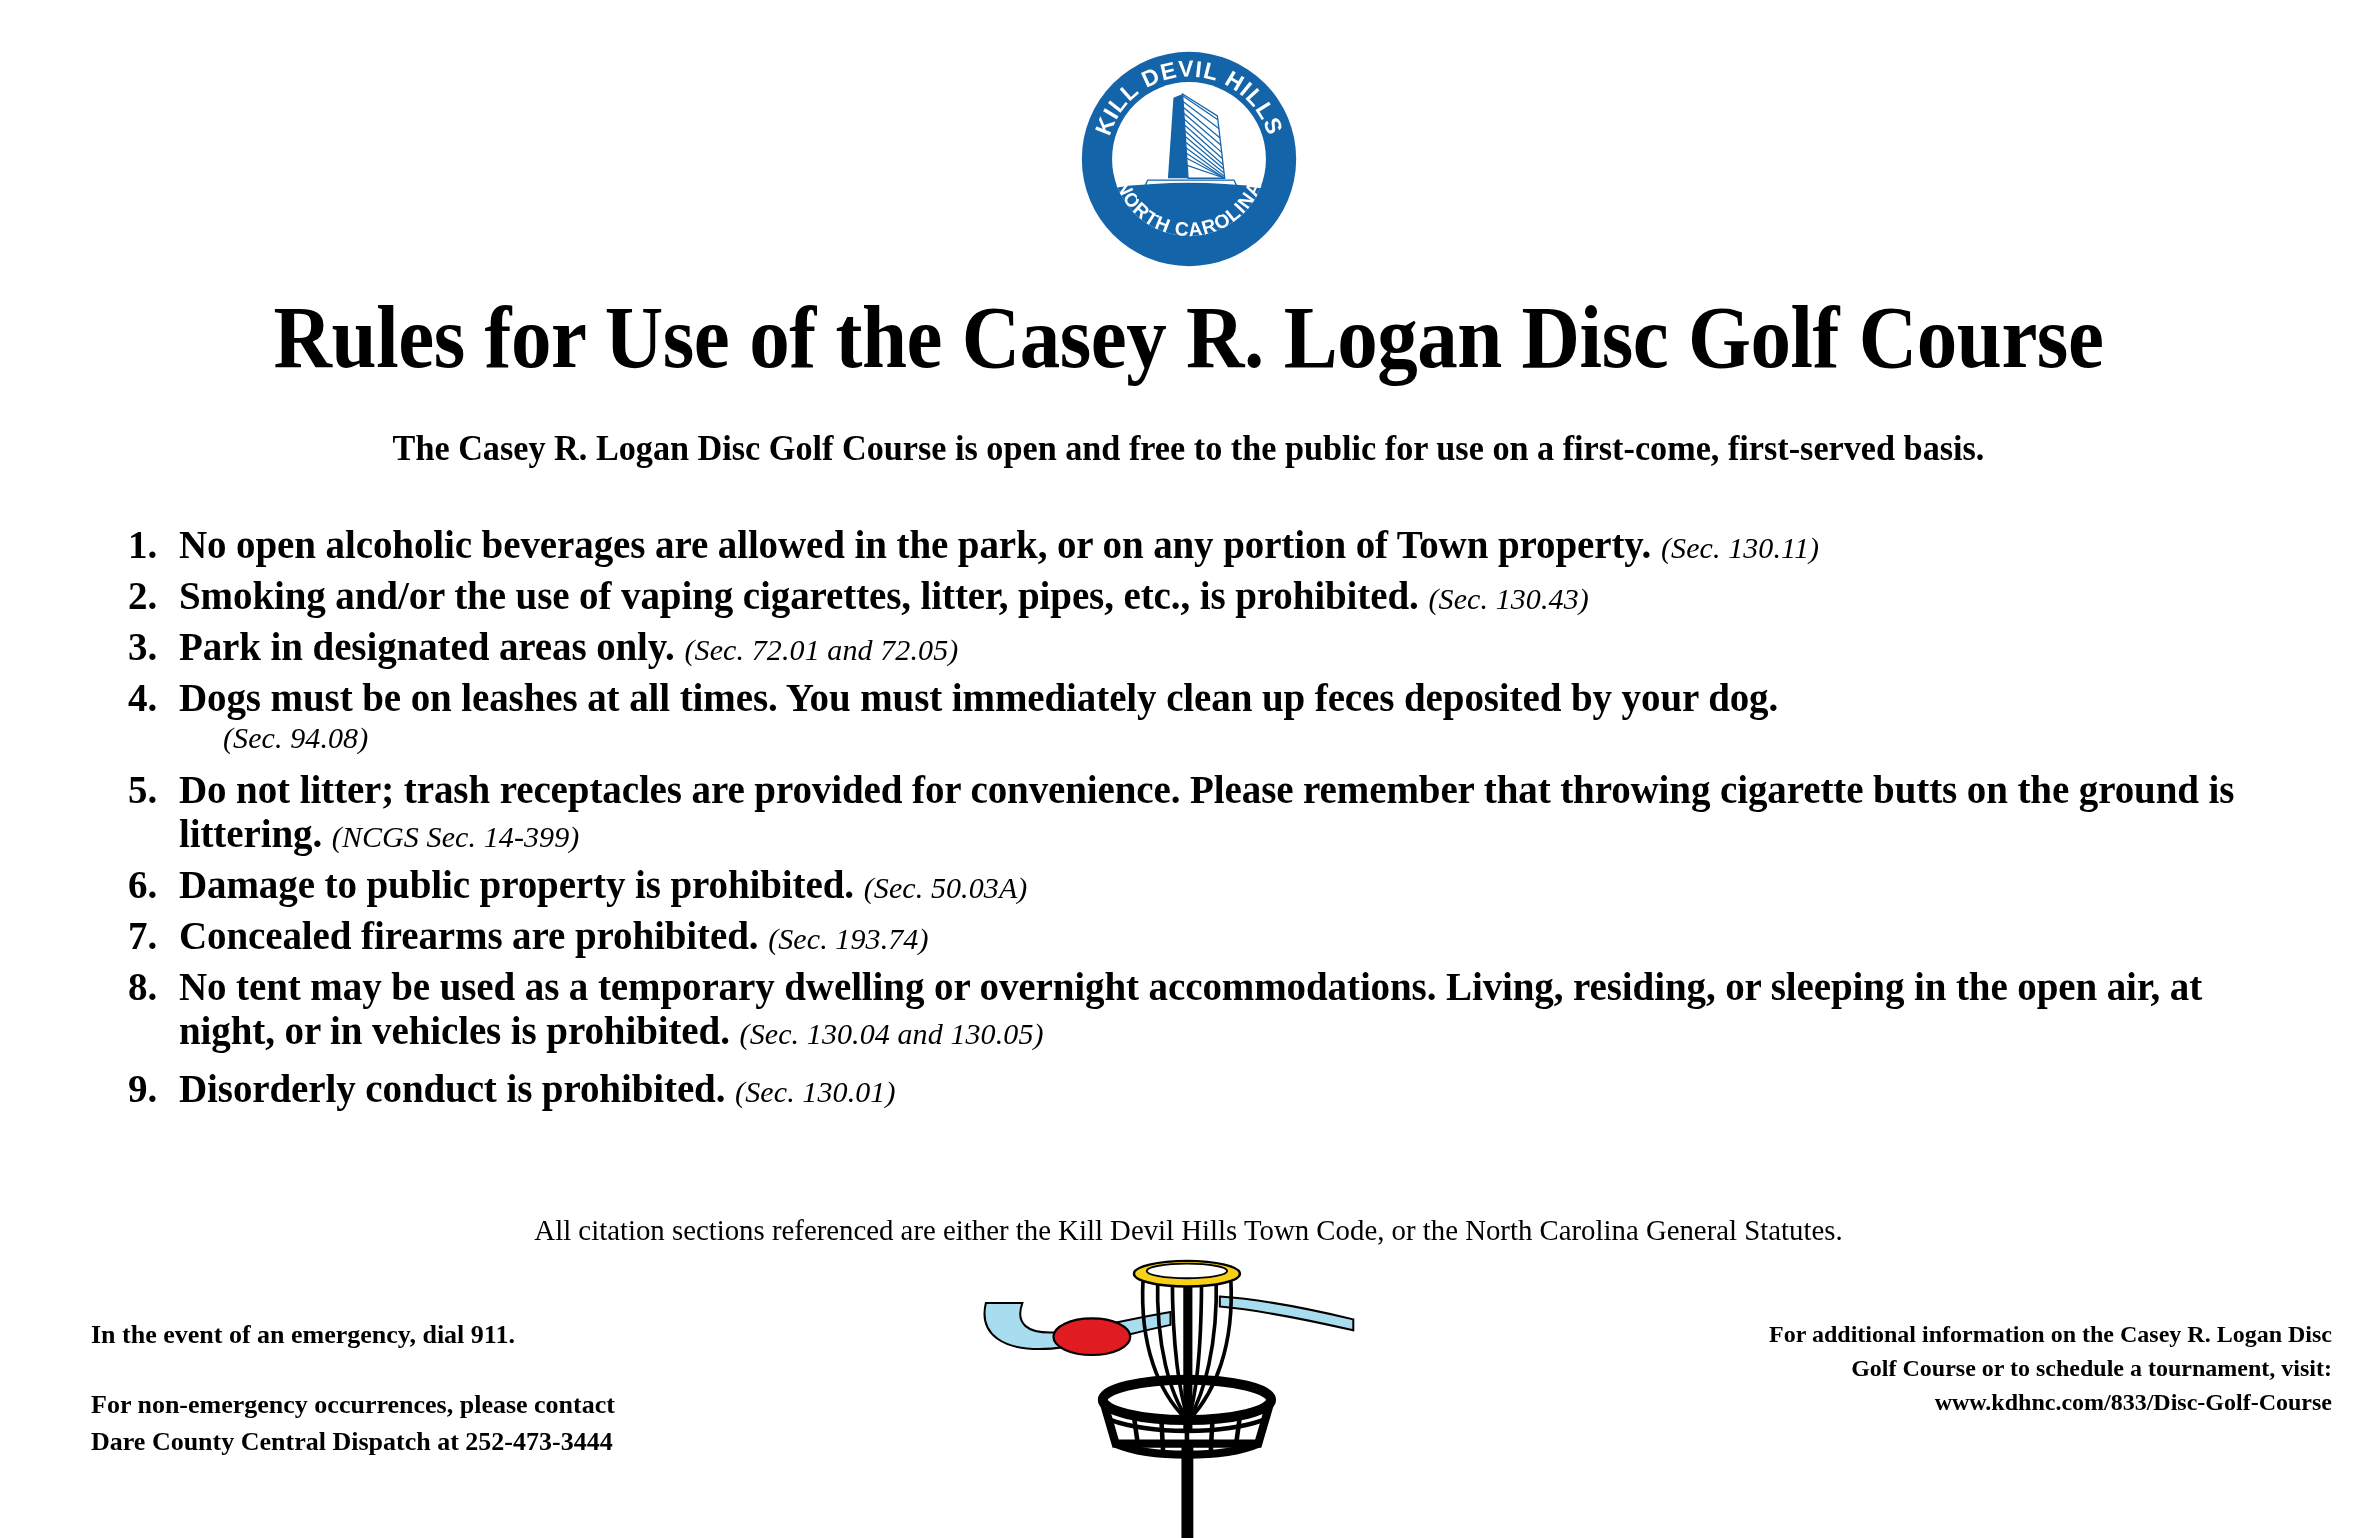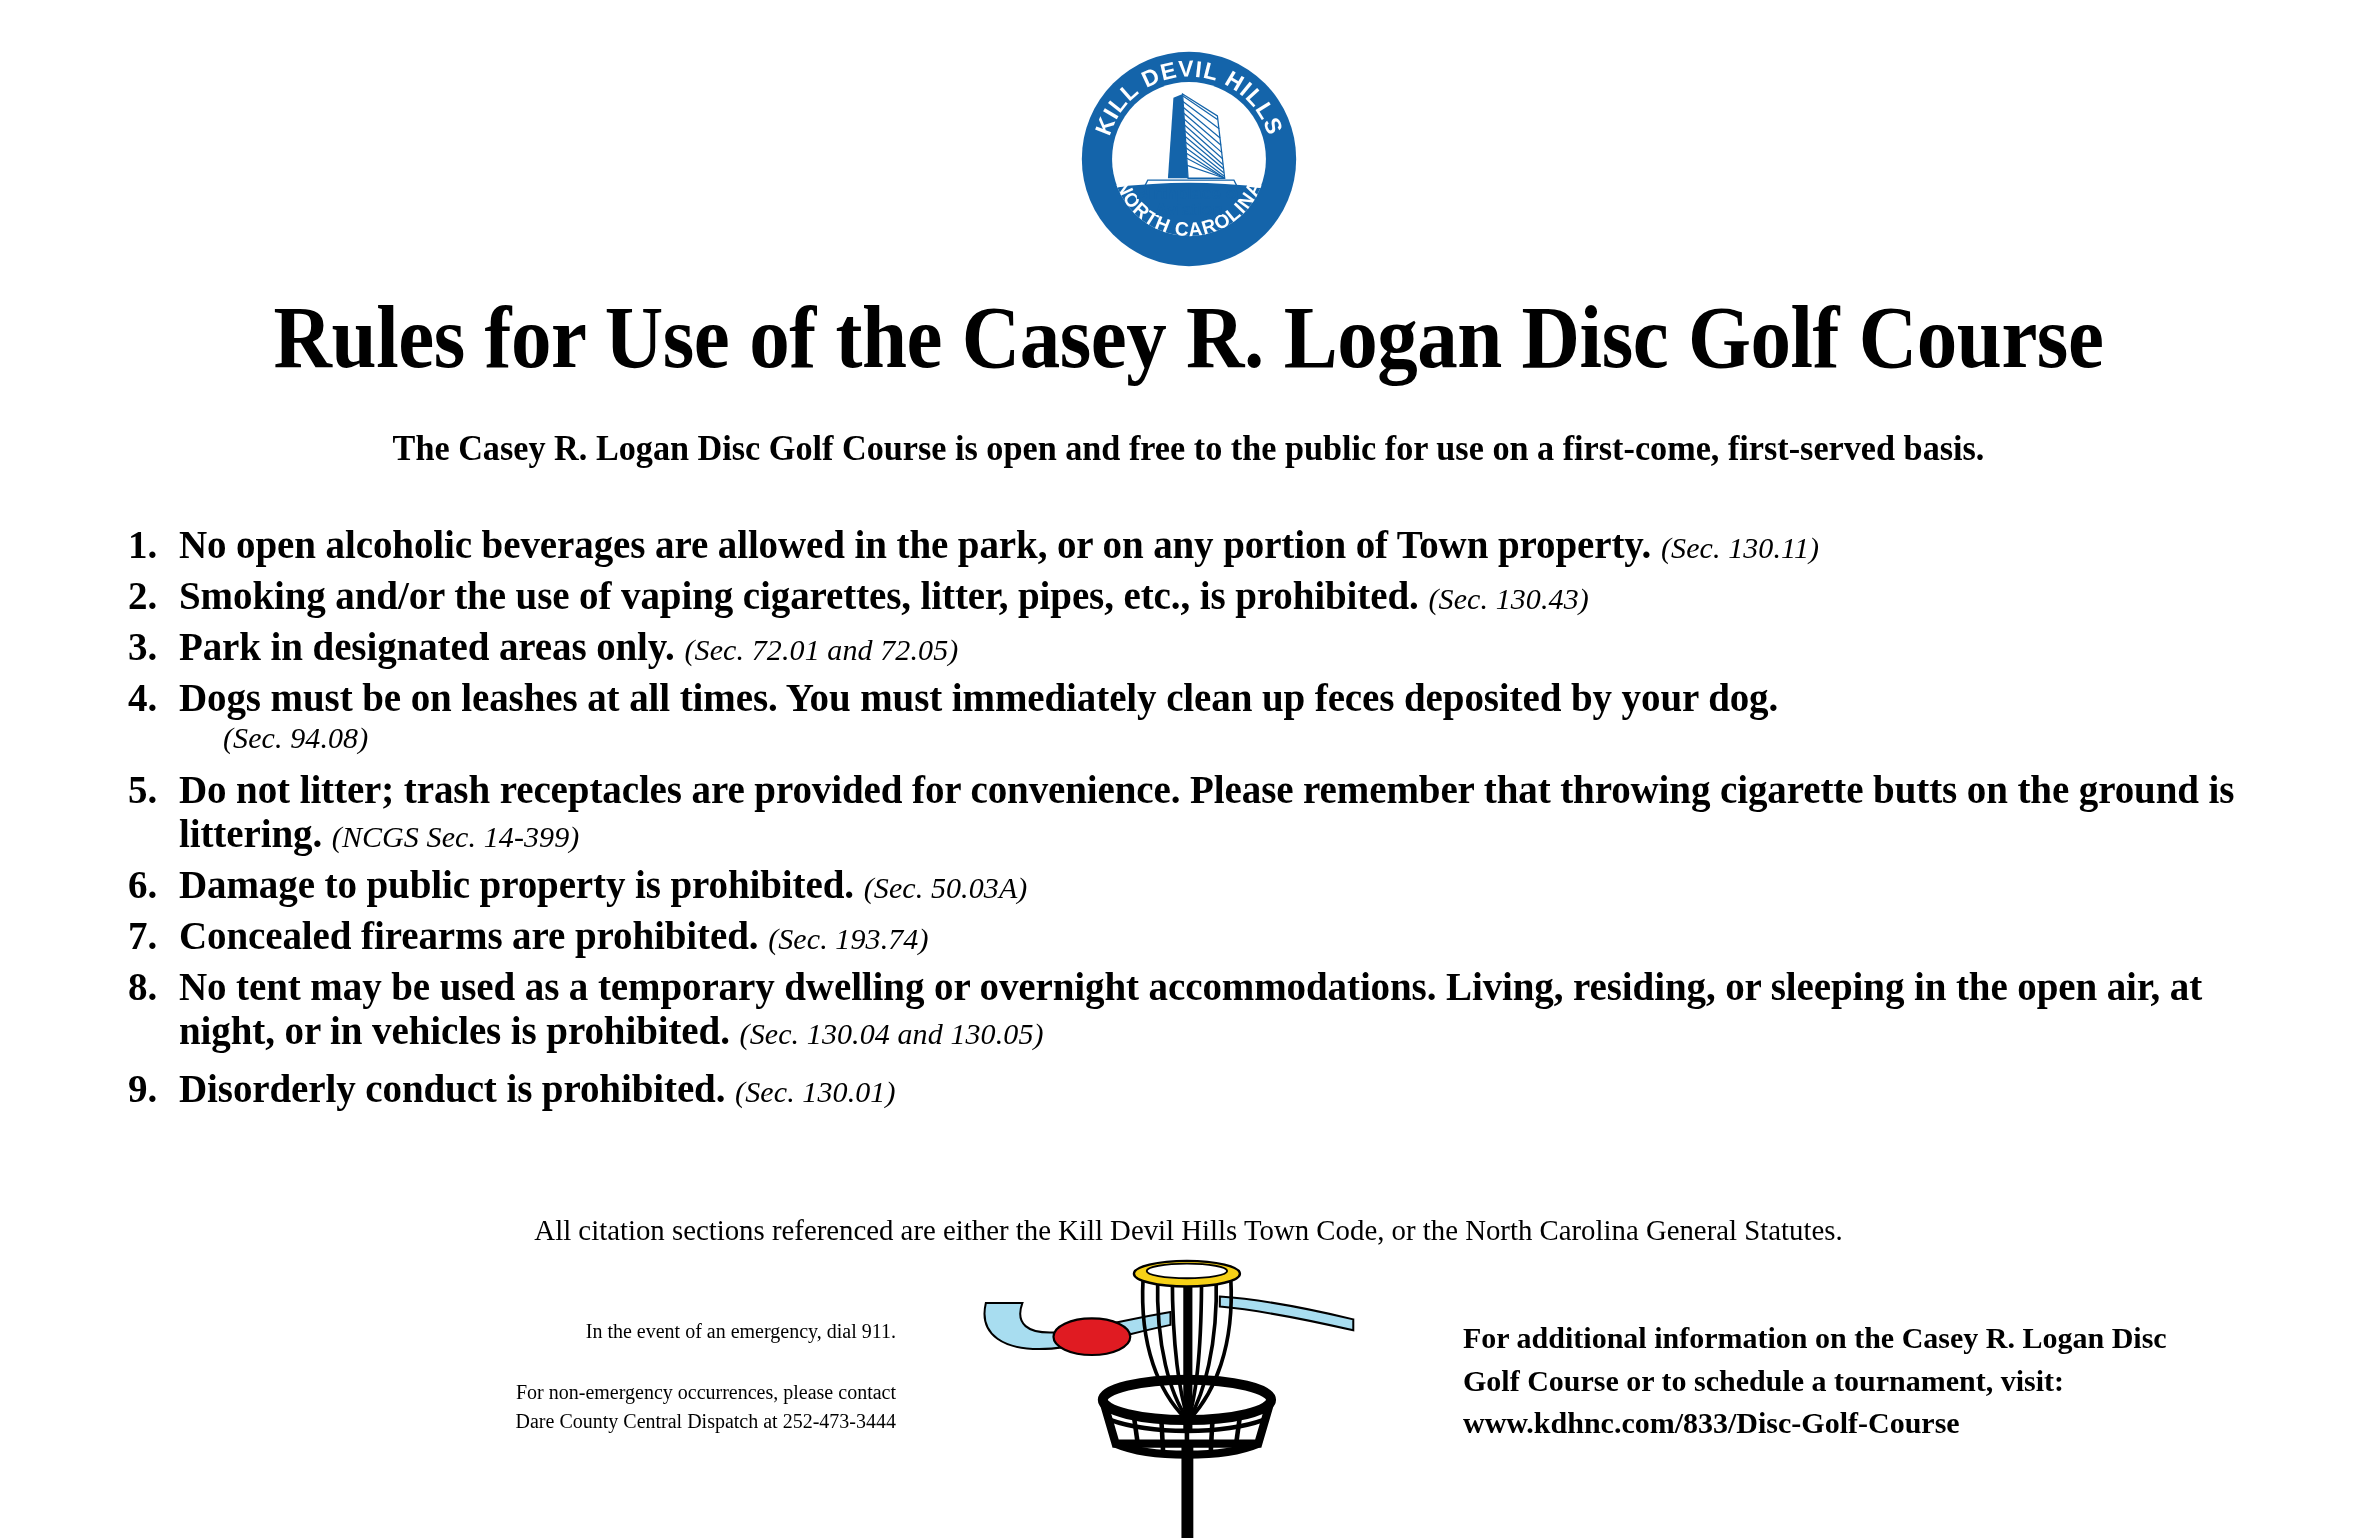--- a/index.html
+++ b/index.html
@@ -126,33 +126,33 @@
     height: 293px;
   }
   .basket svg { display: block; }
 
   
   .contact-left {
     position: absolute;
     left: 91px;
     top: 1317px;
     width: 805px;
-    text-align: right;
-    font-size: 20px;
-    font-weight: normal;
+    text-align: left;
+    font-size: 26px;
+    font-weight: bold;
     line-height: 1.42;
   }
   .contact-left .gap { height: 33px; }
   .contact-right {
     position: absolute;
     left: 1463px;
     top: 1317px;
     width: 869px;
-    text-align: left;
-    font-size: 30px;
+    text-align: right;
+    font-size: 24px;
     font-weight: bold;
     line-height: 1.42;
   }
 </style>
 </head>
 <body>
 
 <div class="logo-wrap">
   <div class="seal">
     <svg viewBox="0 0 238 238" width="218" height="218" aria-hidden="true">

